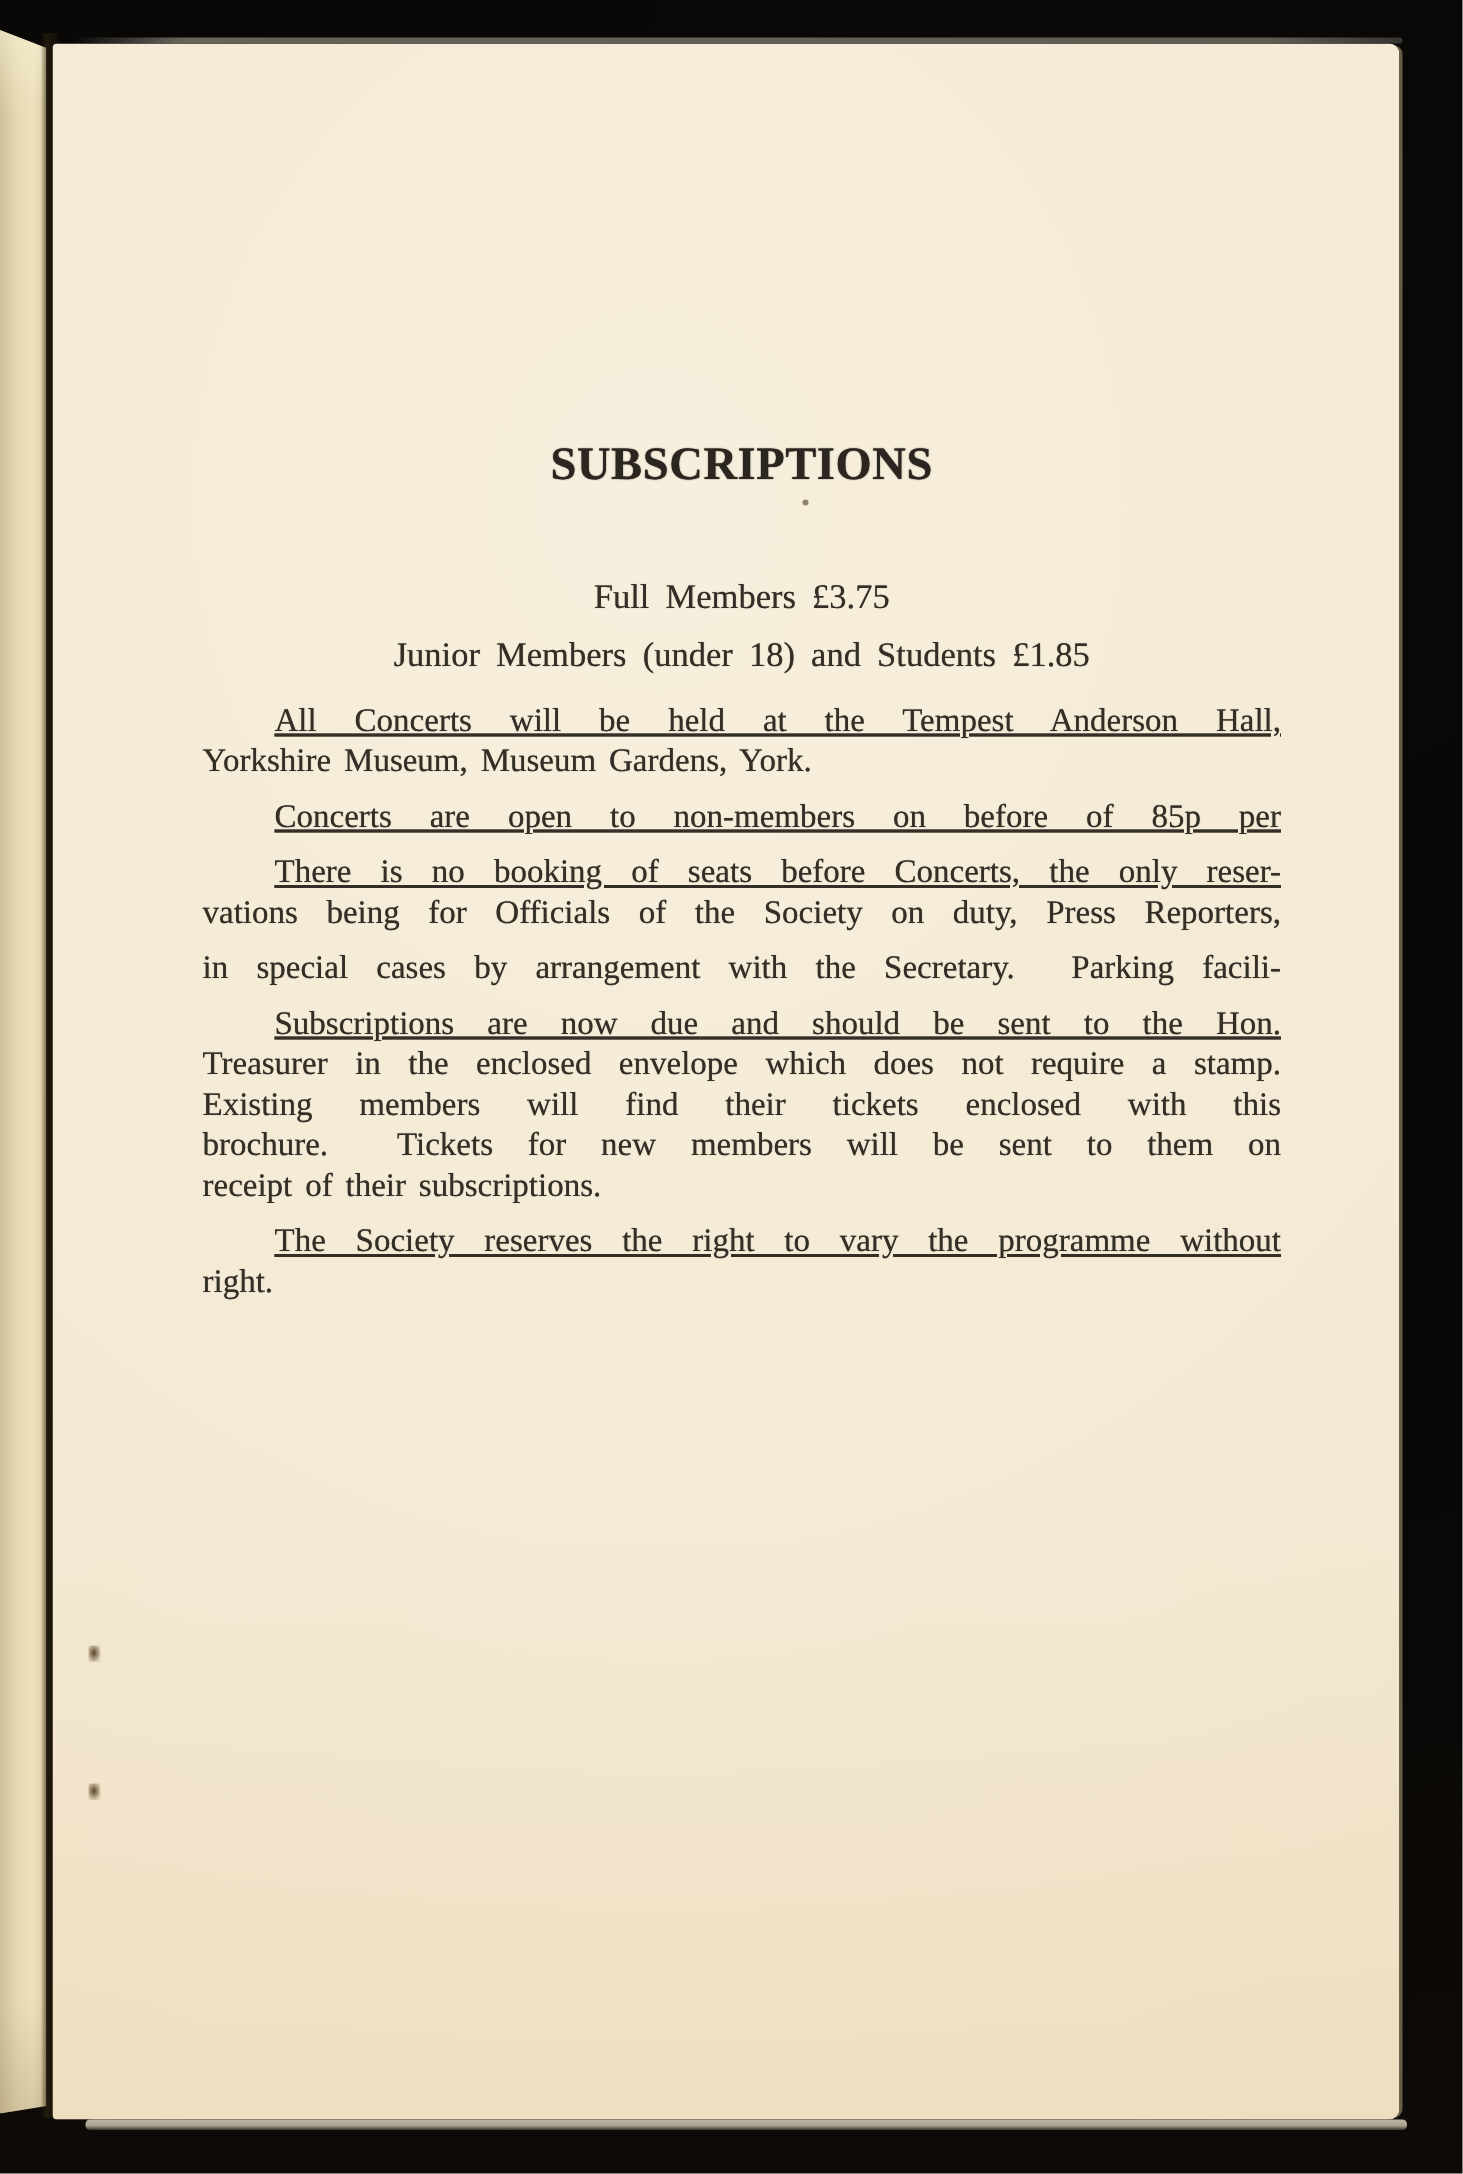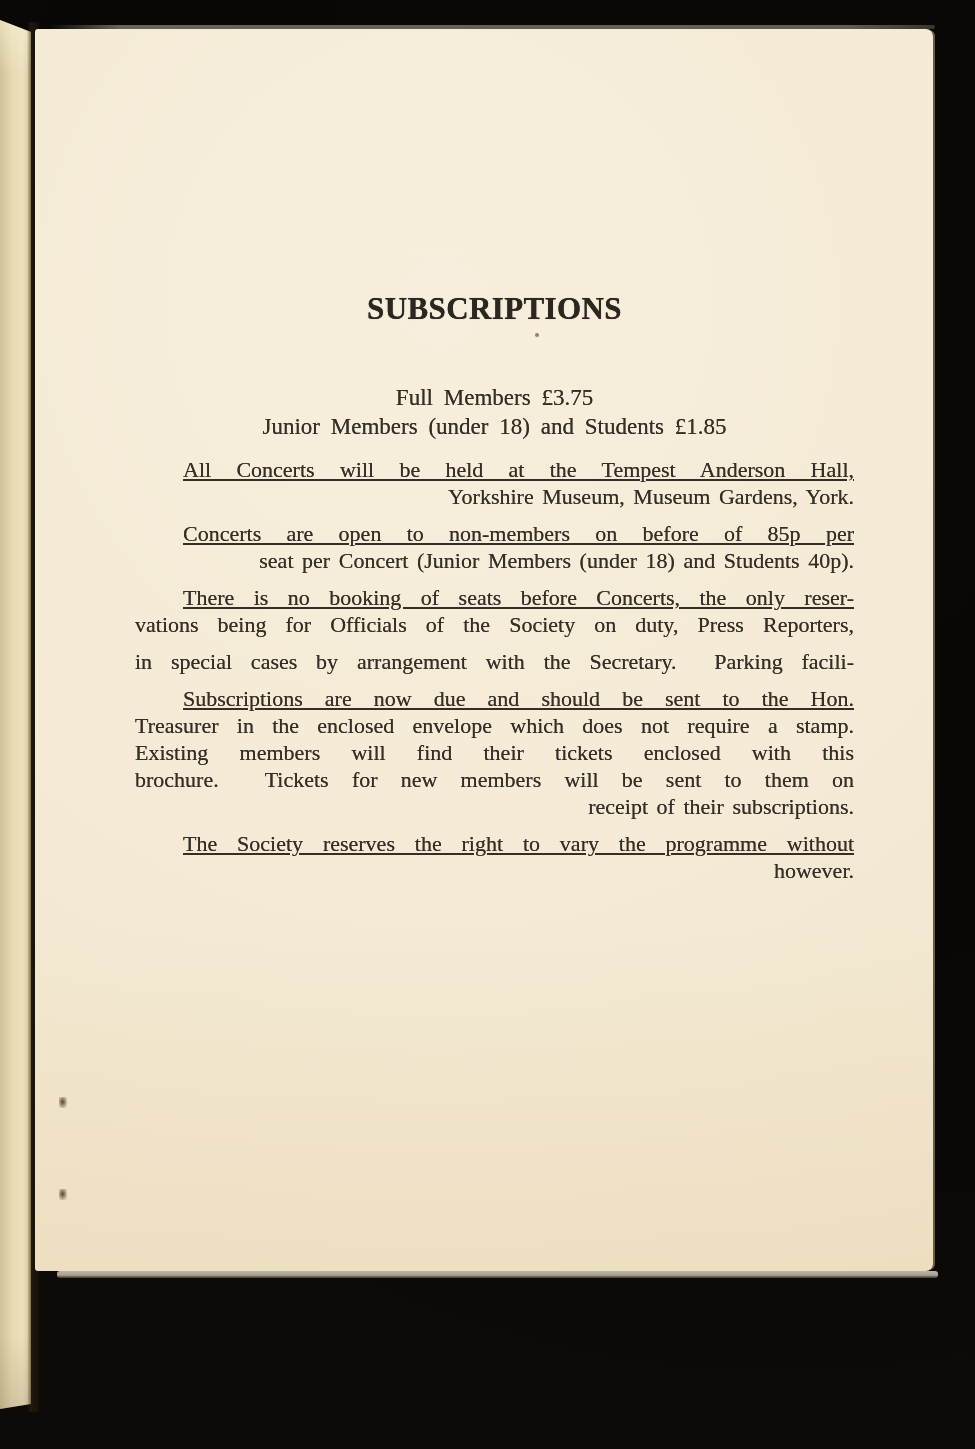--- a/index.html
+++ b/index.html
@@ -49,21 +49,21 @@
       rgba(58,44,20,0) 100%);
     filter: blur(.4px);
   }
 
   
   .sheet {
     position: absolute;
     left: 35px;
     top: 29px;
     width: 898px;
-    height: 1242px;
+    height: 1384px;
     border-radius: 3px 7px 7px 3px;
     background:
       linear-gradient(180deg, rgba(240,225,195,0) 72%, rgba(230,209,168,.30) 100%),
       radial-gradient(130% 95% at 45% 22%, #f7efdd 0%, #f4ead5 52%, #f0e3c9 100%);
     box-shadow: 3px 0 0 -1px rgba(180,163,122,.55);
   }
   
   .sheet::before {
     content: "";
     position: absolute;
@@ -98,36 +98,36 @@
     text-align: center;
     letter-spacing: .4px;
     color: #2b2620;
     text-shadow: 0 0 .6px rgba(43,38,32,.9), 0 0 1.2px rgba(43,38,32,.3);
   }
   .center-line {
     font-size: 23px;
     line-height: 28px;
     text-align: center;
     word-spacing: .22em;
-    margin-top: 1px;
+    margin-top: 11px;
     text-shadow: 0 0 .5px rgba(51,46,38,.8);
   }
   .center-line.first-center { margin-top: 58px; }
 
   .para { margin-top: 10px; }
   .para.first-para { margin-top: 15px; }
   .line {
     font-size: 22px;
     line-height: 27px;
     word-spacing: .14em;
     white-space: pre-wrap;
     text-shadow: 0 0 .5px rgba(51,46,38,.8);
   }
   .jl { text-align: justify; text-align-last: justify; }
-  .ll { text-align: right; }
+  .ll { text-align: left; }
   .first-line { text-indent: 48px; text-decoration: underline; }
 
   
   .speck {
     position: absolute;
     border-radius: 50%;
     background: #6e5d45;
   }
   .speck-title { left: 500px; top: 304px; width: 4px; height: 4px; opacity: .75; }
   .staple {
@@ -153,38 +153,37 @@
     <h1 class="page-title">SUBSCRIPTIONS</h1>
     <div>
         <div class="center-line first-center">Full Members £3.75</div>
         <div class="center-line">Junior Members (under 18) and Students £1.85</div>
         <div class="para first-para">
           <div class="line jl first-line">All Concerts will be held at the Tempest Anderson Hall,</div>
           <div class="line ll">Yorkshire Museum, Museum Gardens, York.</div>
         </div>
         <div class="para">
           <div class="line jl first-line">Concerts are open to non-members on before of 85p per</div>
-          <div class="line ll">seat per Concert (Junior Members (under 18) and Students 40p).</div>
         </div>
         <div class="para">
           <div class="line jl first-line">There is no booking of seats before Concerts, the only reser-</div>
           <div class="line jl">vations being for Officials of the Society on duty, Press Reporters,</div>
         </div>
         <div class="para">
           <div class="line jl">in special cases by arrangement with the Secretary.  Parking facili-</div>
         </div>
         <div class="para">
           <div class="line jl first-line">Subscriptions are now due and should be sent to the Hon.</div>
           <div class="line jl">Treasurer in the enclosed envelope which does not require a stamp.</div>
           <div class="line jl">Existing members will find their tickets enclosed with this</div>
           <div class="line jl">brochure.  Tickets for new members will be sent to them on</div>
           <div class="line ll">receipt of their subscriptions.</div>
         </div>
         <div class="para">
           <div class="line jl first-line">The Society reserves the right to vary the programme without</div>
-          <div class="line ll">however.</div>
+          <div class="line ll">right.</div>
         </div>
       </div>
   </div>
   <div class="speck speck-title"></div>
   <div class="staple staple-1"></div>
   <div class="staple staple-2"></div>
 </div>
 
 </body></html>

